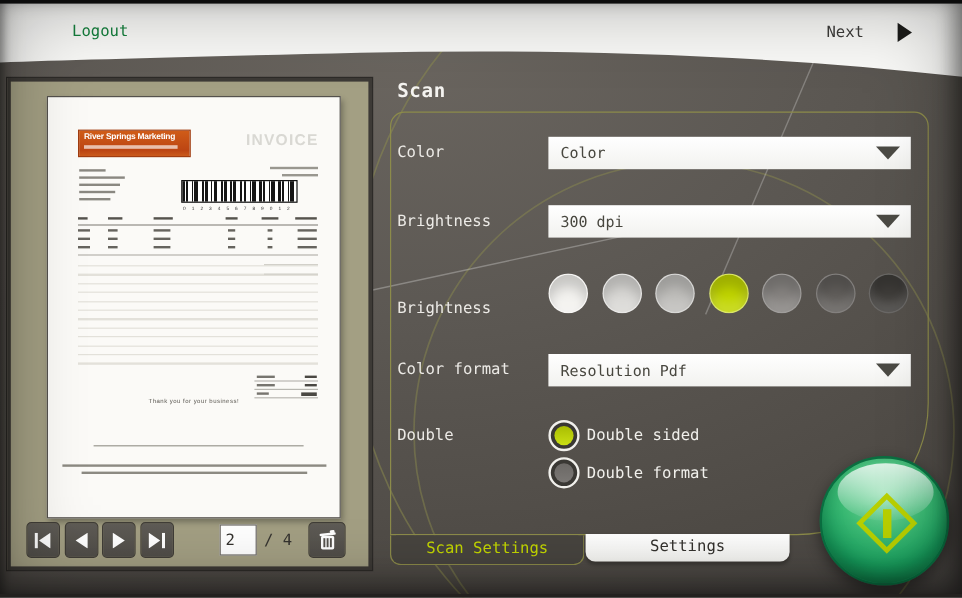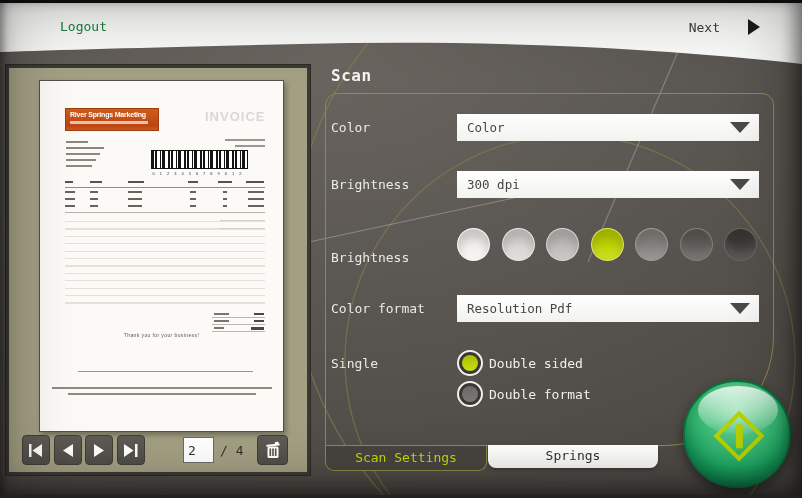--- a/index.html
+++ b/index.html
@@ -333,32 +333,32 @@
     <div class="swatch" style="left: 679.5px; background: rgb(96, 93, 90); border-color: rgba(255, 255, 255, 0.22);"></div>
     <div class="swatch" style="left: 724px; background: rgb(64, 62, 59); border-color: rgba(255, 255, 255, 0.22);"></div>
   </div>
 
 <div class="field-label" style="top:301px">Color format</div>
 <div class="dropdown" style="top:295px">
   <span>Resolution Pdf</span>
   <span class="dd-arrow"></span>
 </div>
 
-<div class="field-label" style="top:356px">Single</div>
+<div class="field-label" style="top:356px">Double</div>
 <div class="radio-outer" style="top:350px">
   <div class="radio-inner radio-on" id="radio0"></div>
 </div>
 <div class="radio-label" style="top:356px">Double sided</div>
 <div class="radio-outer" style="top:381px">
   <div class="radio-inner radio-off" id="radio1"></div>
 </div>
 <div class="radio-label" style="top:387px">Double format</div>
 
 <div id="tab-scan-settings">Scan Settings</div>
-<div id="tab-advanced">Springs</div>
+<div id="tab-advanced">Settings</div>
 
 <div id="scan-button">
   <div id="scan-button-gloss"></div>
   <div id="scan-button-icon">
       <div class="bar"></div>
     </div>
 </div>
 
 <div id="vignette"></div>
 <div id="top-edge"></div>

